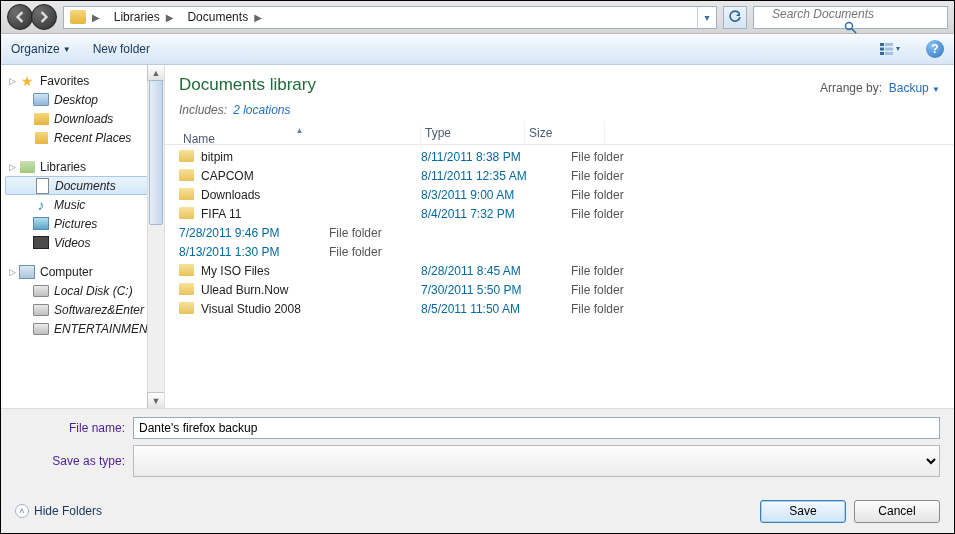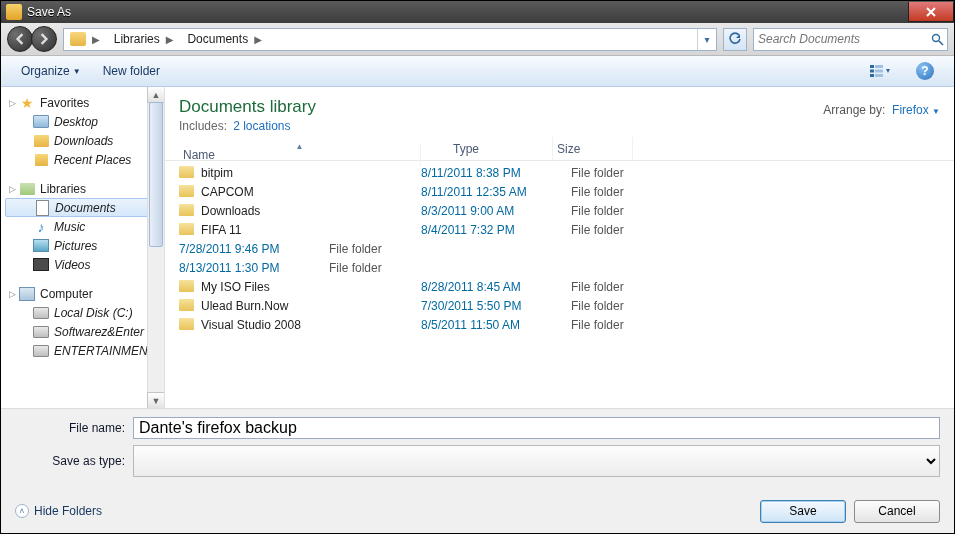--- a/index.html
+++ b/index.html
@@ -21,26 +21,26 @@
 .navbtn { width:26px; height:26px; border-radius:50%; background: radial-gradient(circle at 30% 30%, #6f6f6f, #2f2f2f); border:1px solid #222; display:flex; align-items:center; justify-content:center; }
 .navbtn + .navbtn { margin-left:-2px; }
 .navbtn svg { width:12px; height:12px; fill:#ddd; }
 .crumb { flex:1; height:23px; background:#fff; border:1px solid #9cb3c9; display:flex; align-items:center; }
 .crumb .seg { padding:0 6px; height:100%; display:flex; align-items:center; gap:4px; font-size:12px; color:#222; }
 .crumb .sep { color:#666; font-size:10px; padding:0 2px; }
 .crumb .folder-ic { width:16px; height:14px; background:linear-gradient(#f6d77a,#e6b443); border-radius:2px; }
 .crumb .tail { margin-left:auto; display:flex; height:100%; }
 .crumb .tailbtn { width:19px; border-left:1px solid #c8d3e0; display:flex; align-items:center; justify-content:center; color:#3b6ea5; font-size:10px; }
 .refresh { width:24px; height:23px; background:linear-gradient(#eef4fb,#d5e4f4); border:1px solid #9cb3c9; display:flex; align-items:center; justify-content:center; color:#2c6aa0; }
-.search { width:195px; height:23px; border:1px solid #9cb3c9; background:#fff; display:flex; align-items:center; }
+.search { width:195px; height:23px; border:1px solid #9cb3c9; background:#fff; display:flex; align-items:center;flex-direction:column; }
 .search input { border:none; outline:none; flex:1; padding:0 4px; font-style:italic; color:#777; font-size:12px; }
 .search .mag { width:20px; display:flex; align-items:center; justify-content:center; color:#2c6aa0; }
 
 
-.toolbar { height:31px; background:linear-gradient(#f7fbff,#e4eef9 60%,#d7e6f5); border-bottom:1px solid #b8cde3; display:flex; align-items:center; padding:0 20px; gap:22px; }
+.toolbar { height:31px; background:linear-gradient(#f7fbff,#e4eef9 60%,#d7e6f5); border-bottom:1px solid #b8cde3; display:flex; align-items:center; padding:0 10px; gap:22px; }
 .toolbar .tbtn { color:#1b3a63; font-size:12px; display:flex; align-items:center; gap:3px; }
 .toolbar .spacer { flex:1; }
 .toolbar .iconbtn { width:28px; height:22px; display:flex; align-items:center; justify-content:center; color:#2c6aa0; border-radius:2px; }
 .toolbar .help { width:18px; height:18px; border-radius:50%; background:radial-gradient(circle at 35% 30%, #88c1f3, #2c72bd); color:#fff; display:flex; align-items:center; justify-content:center; font-weight:bold; font-size:12px; }
 
 
 .body { flex:1; display:flex; min-height:0; }
 .navpane { width:164px; background:#fff; border-right:1px solid #e0e0e0; overflow:hidden; position:relative; }
 .navpane .scrollbar { position:absolute; right:0; top:0; width:17px; height:100%; background:#efefef; border-left:1px solid #ddd; display:flex; flex-direction:column; }
 .navpane .scrollbar .arr { height:17px; display:flex; align-items:center; justify-content:center; color:#666; font-size:9px; background:linear-gradient(#fefefe,#e3e3e3); border:1px solid #c5c5c5; margin:-1px; }
@@ -63,73 +63,62 @@
 .ic.music{color:#3b84c8;font-size:14px;}
 .ic.pic::before{content:"";width:14px;height:11px;background:linear-gradient(#b7e0ef,#5aa6c9);border:1px solid #5a8bad;display:block;}
 .ic.vid::before{content:"";width:14px;height:11px;background:#4b4b4b;border:1px solid #222;display:block;}
 .ic.comp::before{content:"";width:14px;height:12px;border:1px solid #6e93b5;background:linear-gradient(#dce8f3,#aac6de);display:block;}
 .ic.drive::before{content:"";width:15px;height:10px;background:linear-gradient(#e9e9e9,#bfbfbf);border:1px solid #888;display:block;border-radius:1px;}
 
 
 .main { flex:1; display:flex; flex-direction:column; min-width:0; background:#fff; }
 .libhdr { padding:10px 14px 4px; display:flex; align-items:flex-start; }
 .libhdr .t1 { font-size:17px; color:#1e6b3a; }
-.libhdr .t2 { font-size:11px; color:#666; margin-top:2px; }
+.libhdr .t2 { font-size:11px; color:#666; margin-top:8px;font-style:italic; }
 .libhdr .t2 a { color:#1e6fbf; text-decoration:none; }
 .libhdr .arrange { margin-left:auto; font-size:12px; color:#555; padding-top:6px; }
 .libhdr .arrange .val{ color:#1e6fbf; }
 
 .cols { display:flex; height:24px; border-bottom:1px solid #e8e8e8; padding-left:14px; color:#4a5a74; font-size:12px; align-items:center; }
 .cols .c { border-right:1px solid #eef1f5; height:100%; display:flex; align-items:center; padding-left:4px; }
 .cols .c.name{width:242px; position:relative;margin-top:12px;}
 .cols .c.date{width:150px;}
-.cols .c.type{width:104px;margin-left:28px;}
+.cols .c.type{width:104px;}
 .cols .c.size{width:80px;}
 .cols .c.name .sort{position:absolute; left:50%; top:-1px; transform:translateX(-50%); font-size:8px; color:#5b7fa7;}
 
 .rows { flex:1; overflow:auto; padding:2px 0 0 14px; }
 .row { display:flex; height:19px; align-items:center; font-size:12px; color:#222; }
 .row .c.name{width:242px; display:flex; gap:6px;}
 .row .c.date{width:150px; color:#0369a1;}
 .row .c.type{width:104px; color:#555;}
 .row .c.size{width:80px;}
 .row .fic{width:16px;height:14px;}
 .row .fic::before{content:"";width:15px;height:12px;background:linear-gradient(#f6e29a,#e9c35a);display:block;border-radius:1px;}
 
 
 .form { border-top:1px solid #dcdcdc; background:#f0f0f0; padding:8px 14px 6px; }
 .form .line { display:flex; align-items:center; margin-bottom:6px; }
-.form .lbl { width:118px; text-align:right; padding-right:8px; font-size:12px; color:#0f172a; }
-.form input.fn { flex:1; height:22px; border:1px solid #97aabf; padding:0 5px; font-size:16px; background:#fff; }
+.form .lbl { width:118px; text-align:right; padding-right:8px; font-size:12px; color:#4c1d95; }
+.form input.fn { flex:1; height:22px; border:1px solid #97aabf; padding:0 5px; font-size:12px; background:#fff; }
 .form select.ft { flex:1; height:22px; border:1px solid #b9b9b9; background:linear-gradient(#fdfdfd,#ececec); font-size:12px; padding:15px 3px; }
 
 .footer { height:44px; background:#f0f0f0; display:flex; align-items:center; padding:0 14px; }
 .footer .hide { display:flex; align-items:center; gap:5px; font-size:12px; color:#1b3a63; }
 .footer .hide .caret{ width:14px;height:14px;border:1px solid #9bb4cf;border-radius:50%;display:flex;align-items:center;justify-content:center;font-size:9px;color:#5b7fa7;background:#fff;}
 .footer .spacer{flex:1;}
 .footer button { width:86px; height:23px; font-size:12px; border:1px solid #8a8a8a; border-radius:3px; background:linear-gradient(#fdfdfd,#e4e4e4); margin-left:8px; }
 .footer button.primary { border:1px solid #3c7fb1; box-shadow:0 0 0 1px #a7d1f0 inset; background:linear-gradient(#f4f9fe,#cfe5f6); }
 
 </style>
 </head>
 <body>
 
 <div class="window">
 
-  <div class="titlebar">
-    <div class="app-icon"></div>
-    <div class="title">Save As</div>
-    <div class="ctrls">
-      <div class="btn close">
-        <svg viewBox="0 0 10 10">
-            <path d="M1 1 L9 9 M9 1 L1 9" stroke="#fff" stroke-width="2" fill="none"></path>
-          </svg>
-      </div>
-    </div>
-  </div>
 
   <div class="addrbar">
     <div class="navbtns">
       <div class="navbtn">
           <svg viewBox="0 0 10 10">
             <path d="M7 1 L3 5 L7 9" stroke="#ddd" stroke-width="2" fill="none"></path>
           </svg>
         </div>
       <div class="navbtn">
           <svg viewBox="0 0 10 10">
@@ -267,21 +256,21 @@
         <div class="arr">▼</div>
       </div>
     </div>
 
     <div class="main">
       <div class="libhdr">
         <div>
           <div class="t1">Documents library</div>
           <div class="t2"><span>Includes:</span>&nbsp;&nbsp;<a href="#">2 locations</a></div>
         </div>
-        <div class="arrange"><span>Arrange by:</span>&nbsp;&nbsp;<span class="val">Firefox</span> <span style="font-size:8px;color:#1e6fbf">▼</span></div>
+        <div class="arrange"><span>Arrange by:</span>&nbsp;&nbsp;<span class="val">Backup</span> <span style="font-size:8px;color:#1e6fbf">▼</span></div>
       </div>
 
       <div class="cols">
         <div class="c name">
             <span>Name</span>
             <span class="sort">▲</span>
           </div>
         <div class="c type">Type</div>
         <div class="c size">Size</div>
       </div>

